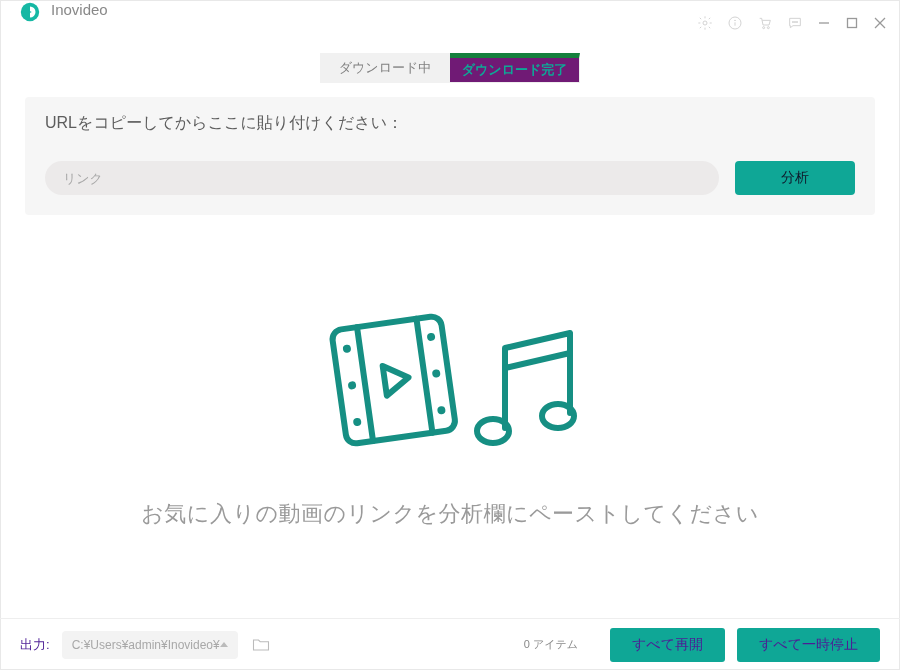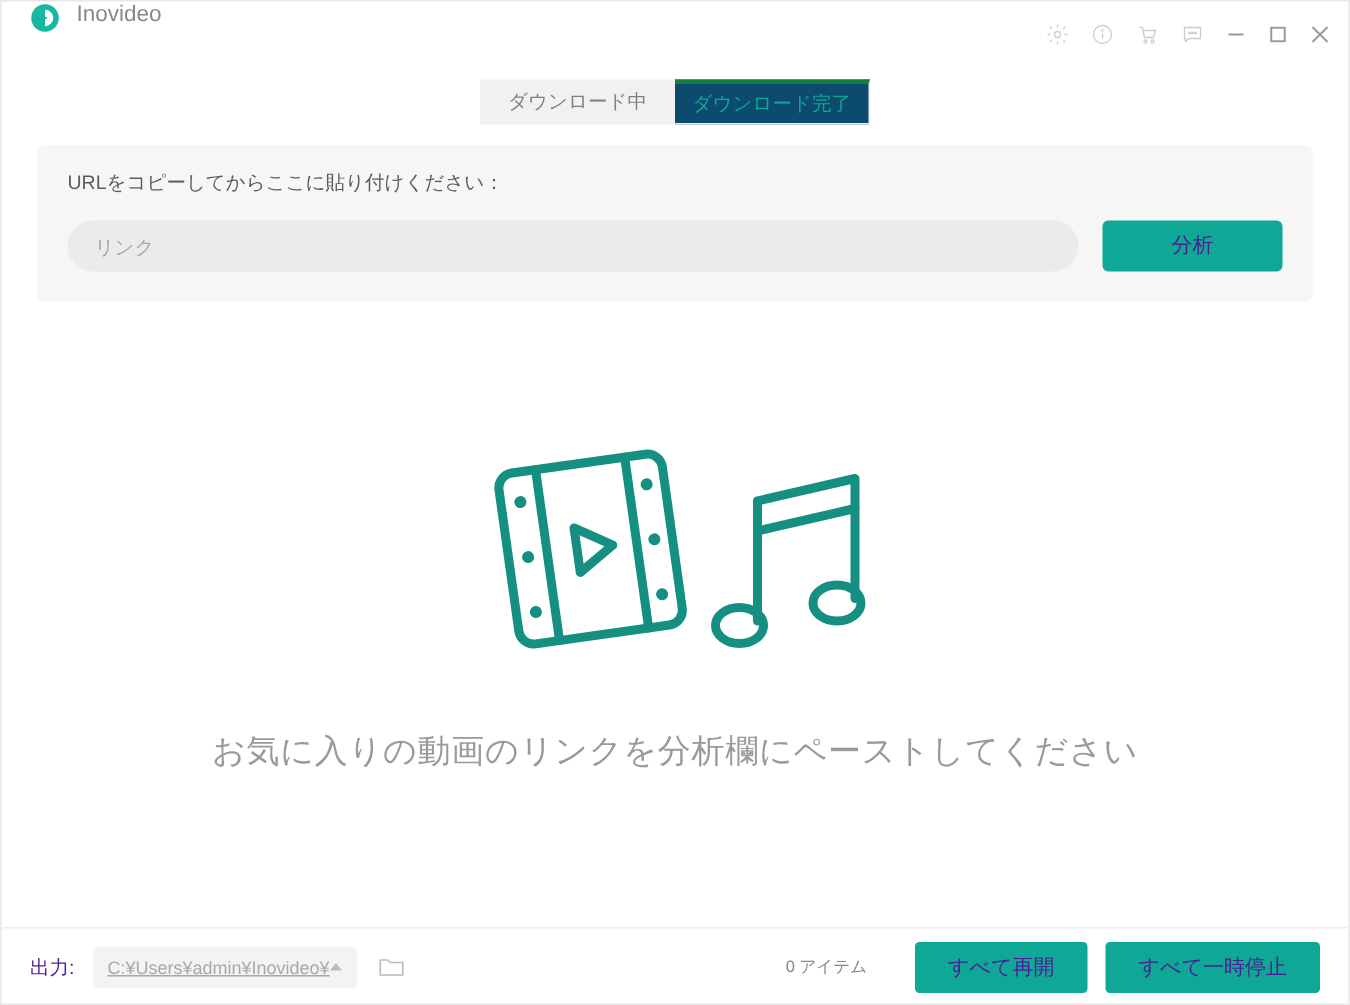--- a/index.html
+++ b/index.html
@@ -13,39 +13,39 @@
   .titlebar-icons { display: flex; align-items: center; gap: 14px; color: #ccc; }
   .tb-icon { width: 16px; height: 16px; display:flex; align-items:center; justify-content:center; cursor:pointer; }
   .tb-icon svg { width:16px; height:16px; stroke:#ccc; fill:none; stroke-width:1.3; }
   .win-btn { width:14px; height:14px; display:flex; align-items:center; justify-content:center; cursor:pointer; }
   .win-btn svg { width:12px; height:12px; stroke:#999; fill:none; stroke-width:1.3; }
 
   
   .tabs { display:flex; justify-content:center; padding: 8px 0 14px; text-align: right; }
   .tab { width:130px; height:30px; display:flex; align-items:center; justify-content:center; font-size:13px; cursor:pointer; }
   .tab.inactive { background:#f1f1f1; color:#808080; }
-  .tab.active { background:#0c4a6e; color:#0fa796; border-top:3px solid #15803d; border-right:1px solid #eee; border-bottom:1px solid #eee;}
+  .tab.active { background:#701a75; color:#0fa796; border-top:5px solid #15803d; border-right:1px solid #eee; border-bottom:1px solid #eee;font-weight:bold;}
 
   
   .url-panel { margin: 0 24px; background:#f6f6f6; border-radius:4px; padding: 16px 20px 20px; }
-  .url-label { color:#5d5d5d; font-size:13px; margin-bottom:16px; }
+  .url-label { color:#5d5d5d; font-size:16px; margin-bottom:27px; }
   .url-row { display:flex; gap:16px; align-items:center; }
   .url-input { flex:1; height:34px; border-radius:17px; background:#eceaea; border:none; padding:0 18px; font-size:13px; color:#8b5cf6; outline:none; }
   .url-input::placeholder { color:#a8a8a8; }
-  .analyze-btn { width:120px; height:34px; border:none; border-radius:4px; background:#0fa796; color:#4c1d95; font-size:14px; cursor:pointer; }
+  .analyze-btn { width:120px; height:34px; border:none; border-radius:4px; background:#0fa796; color:#0f172a; font-size:14px; cursor:pointer; }
 
   
   .empty { display:flex; flex-direction:column; align-items:center; justify-content:center; padding-top:90px; }
   .empty-illustration { margin-bottom:40px; }
   .empty-text { color:#9a9a9a; font-size:22px; letter-spacing:0.5px; }
 
   
   .footer { position:absolute; bottom:0; left:0; right:0; height:52px; border-top:1px solid #eee; display:flex; align-items:center; padding:0 20px; gap:12px; }
   .out-label { color:#4c1d95; font-size:13px; }
-  .out-path-pill { background:#f3f3f3; border-radius:4px; height:28px; display:flex; align-items:center; padding:0 10px; color:#a8a8a8; font-size:12px; cursor:pointer; gap:0;text-decoration:underline;}
+  .out-path-pill { background:#f3f3f3; border-radius:4px; height:28px; display:flex; align-items:center; padding:0 10px; color:#a8a8a8; font-size:12px; cursor:pointer; gap:0;}
   .folder-btn { width:22px; height:22px; display:flex; align-items:center; justify-content:center; cursor:pointer; }
   .folder-btn svg { width:20px; height:20px; stroke:#bbb; fill:none; stroke-width:1.3; }
   .footer-spacer { flex:1; }
   .item-count { color:#888; font-size:11px; margin-right:20px;text-align:center; }
   .footer-btn { height:34px; padding:0 22px; border:none; border-radius:3px; background:#0fa796; color:#4c1d95; font-size:14px; cursor:pointer; }
   .caret-up { width:0; height:0; border-left:4px solid transparent; border-right:4px solid transparent; border-bottom:5px solid #bbb; }
 </style>
 </head>
 <body>
 

